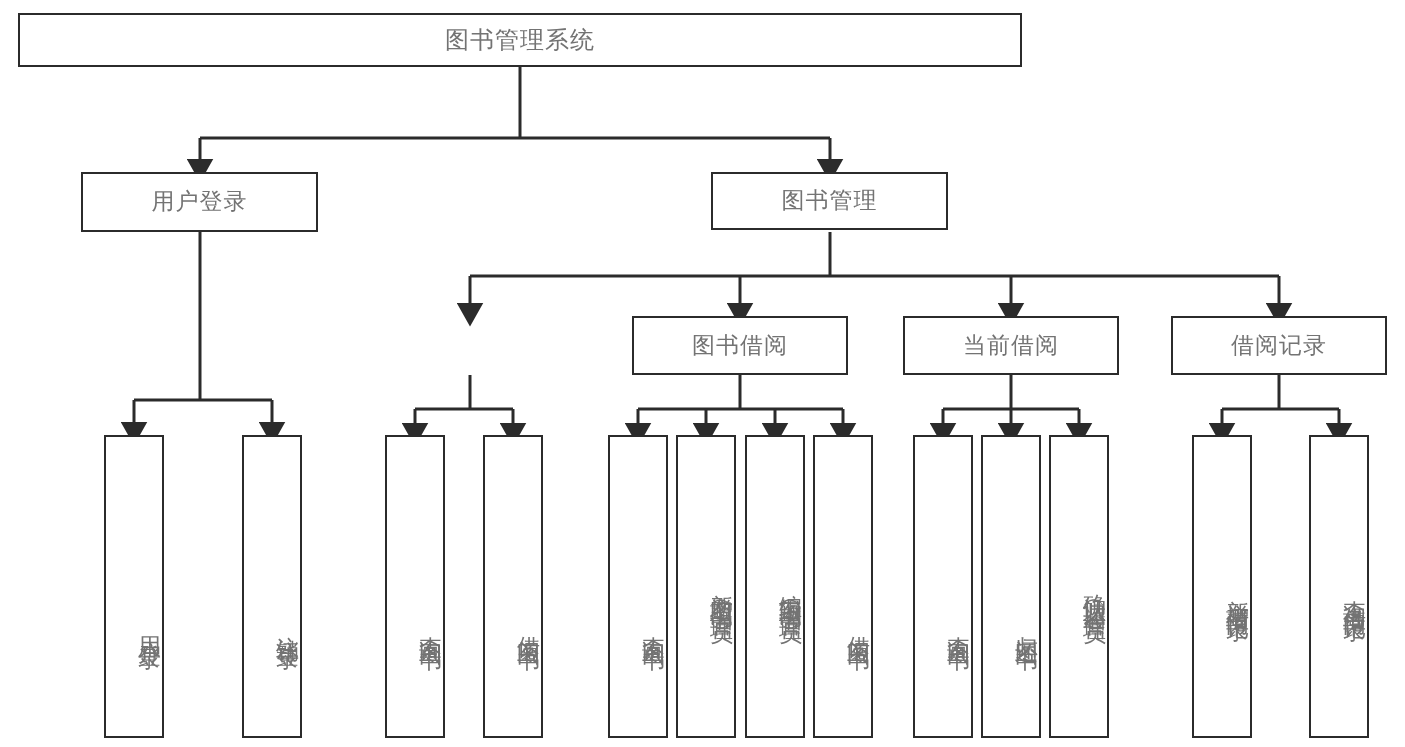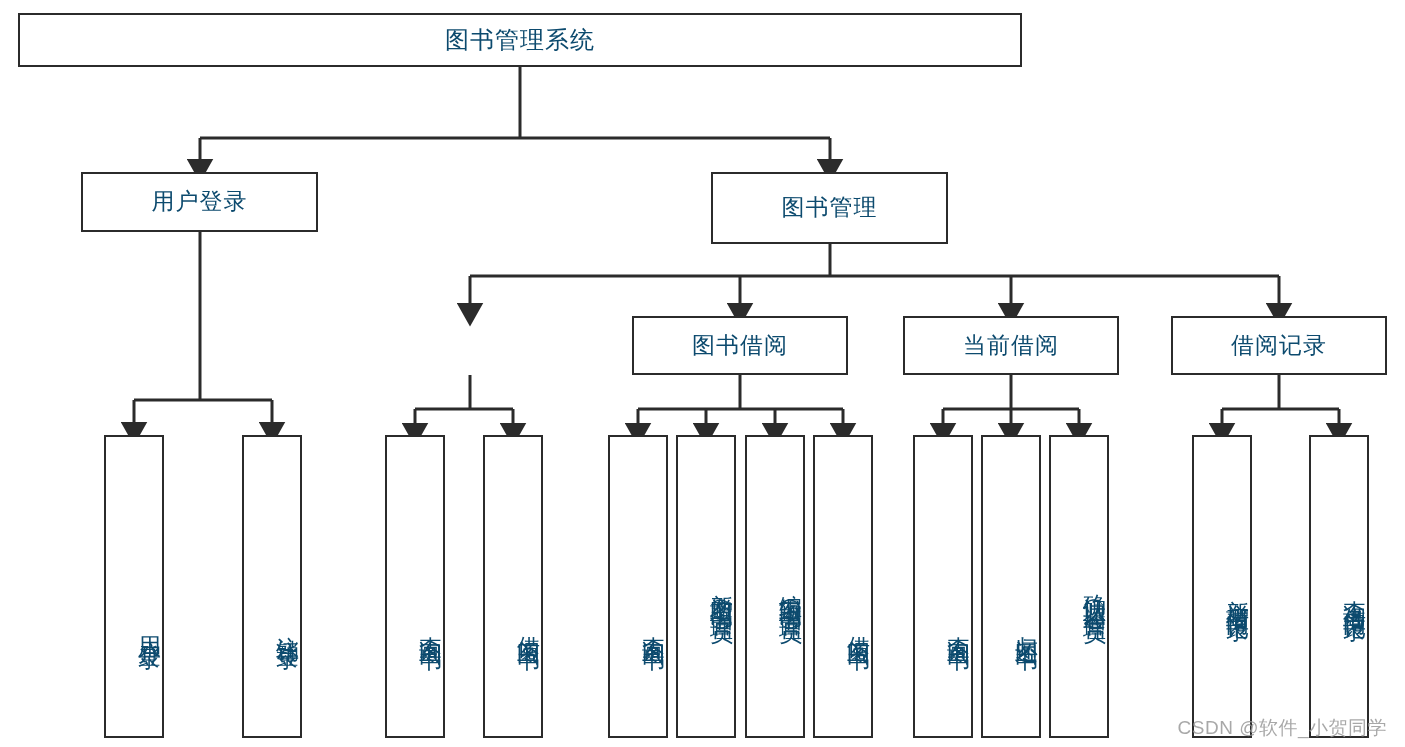--- a/index.html
+++ b/index.html
@@ -26,21 +26,21 @@
     pointer-events: none;
   }
   .node {
     position: absolute;
     box-sizing: border-box;
     background: #ffffff;
     border: 2px solid #2b2b2b;
     display: flex;
     align-items: center;
     justify-content: center;
-    color: #0c4a6e;
+    color: #737373;
     line-height: 1.12;
   }
   .node.h {
     font-size: 23px;
     letter-spacing: 1px;
   }
   .node.v {
     writing-mode: vertical-rl;
     text-orientation: upright;
     font-size: 23px;
@@ -128,21 +128,21 @@
     </g>
   </svg>
 
   <div class="node h root" style="left:18px; top:13px; width:1004px; height:54px;">
     <span>图书管理系统</span>
   </div>
 
   <div class="node h" style="left:81px; top:172px; width:237px; height:60px;">
     <span>用户登录</span>
   </div>
-  <div class="node h" style="left:711px; top:172px; width:237px; height:72px;">
+  <div class="node h" style="left:711px; top:172px; width:237px; height:58px;">
     <span>图书管理</span>
   </div>
 
   <div class="node h" style="left:632px; top:316px; width:216px; height:59px;">
     <span>图书借阅</span>
   </div>
   <div class="node h" style="left:1171px; top:316px; width:216px; height:59px;">
     <span>借阅记录</span>
   </div>
   <div class="node h" style="left:903px; top:316px; width:216px; height:59px;">
@@ -186,15 +186,14 @@
     <span class="vtext">确认归还（管理员）</span>
   </div>
 
   <div class="node v tall" style="left:1192px; top:435px; width:60px; height:303px;">
     <span class="vtext">新增借阅记录</span>
   </div>
   <div class="node v tall" style="left:1309px; top:435px; width:60px; height:303px;">
     <span class="vtext">查询借阅记录</span>
   </div>
 
-  <div class="watermark">CSDN @软件_小贺同学</div>
 
 </div>
 
 </body></html>

